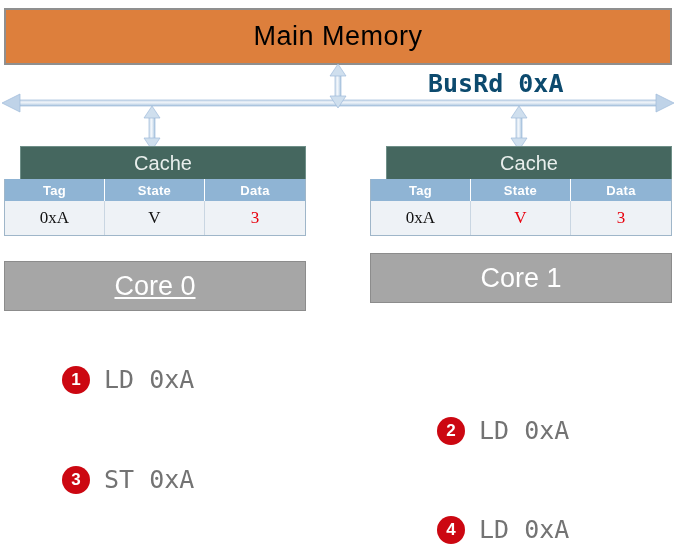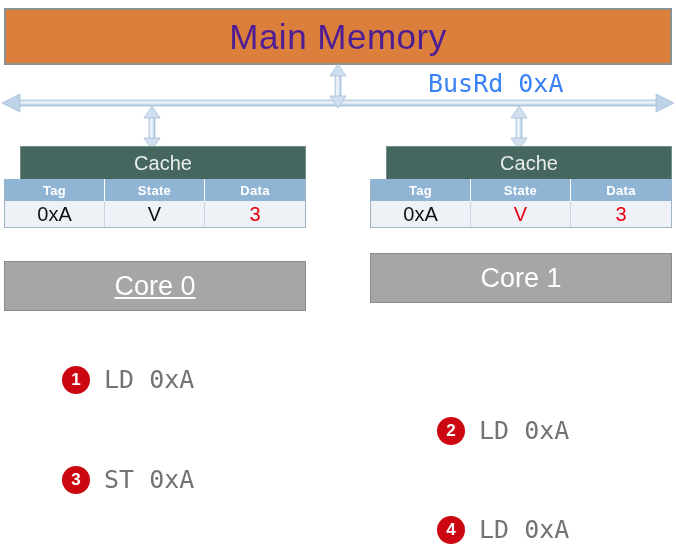--- a/index.html
+++ b/index.html
@@ -23,42 +23,43 @@
     width: 668px;
     height: 57px;
     box-sizing: border-box;
     background: #dd7f3c;
     border: 2px solid #8f8f8f;
     display: flex;
     align-items: center;
     justify-content: center;
   }
   #main-memory .label {
-    color: #4c1d95;
-    font-size: 35px;
+    color: #000000;
+    font-size: 27px;
     letter-spacing: 0.5px;
   }
 
   
   #bus-svg {
     position: absolute;
     left: 0;
     top: 60px;
     width: 676px;
     height: 92px;
   }
   #busrd-label {
     position: absolute;
     left: 428px;
     top: 69px;
     font-family: "DejaVu Sans Mono", "Liberation Mono", monospace;
     font-size: 25px;
-    color: #3b82f6;
+    color: #0c4a6e;
     letter-spacing: 0px;
     white-space: nowrap;
+    font-weight: bold;
   }
 
   
   .cache-block {
     position: absolute;
     width: 302px;
     box-sizing: border-box;
   }
   #cache-0 { left: 4px;   top: 146px; }
   #cache-1 { left: 370px; top: 146px; }
@@ -87,23 +88,23 @@
   .cache-row.header .cell {
     background: #8fb4d4;
     color: #ffffff;
     font-size: 13px;
     font-weight: bold;
     height: 22px;
     letter-spacing: 0.3px;
   }
   .cache-row.data .cell {
     background: #eef2f6;
-    height: 26px;
-    font-family: Liberation Sans, sans-serif;
-    font-size: 20px;
+    height: 34px;
+    font-family: Liberation Serif, serif;
+    font-size: 17px;
     color: #111111;
   }
   .cell {
     flex: 1 1 33.3333%;
     display: flex;
     align-items: center;
     justify-content: center;
     box-sizing: border-box;
     border-right: 1px solid #ffffff;
   }

